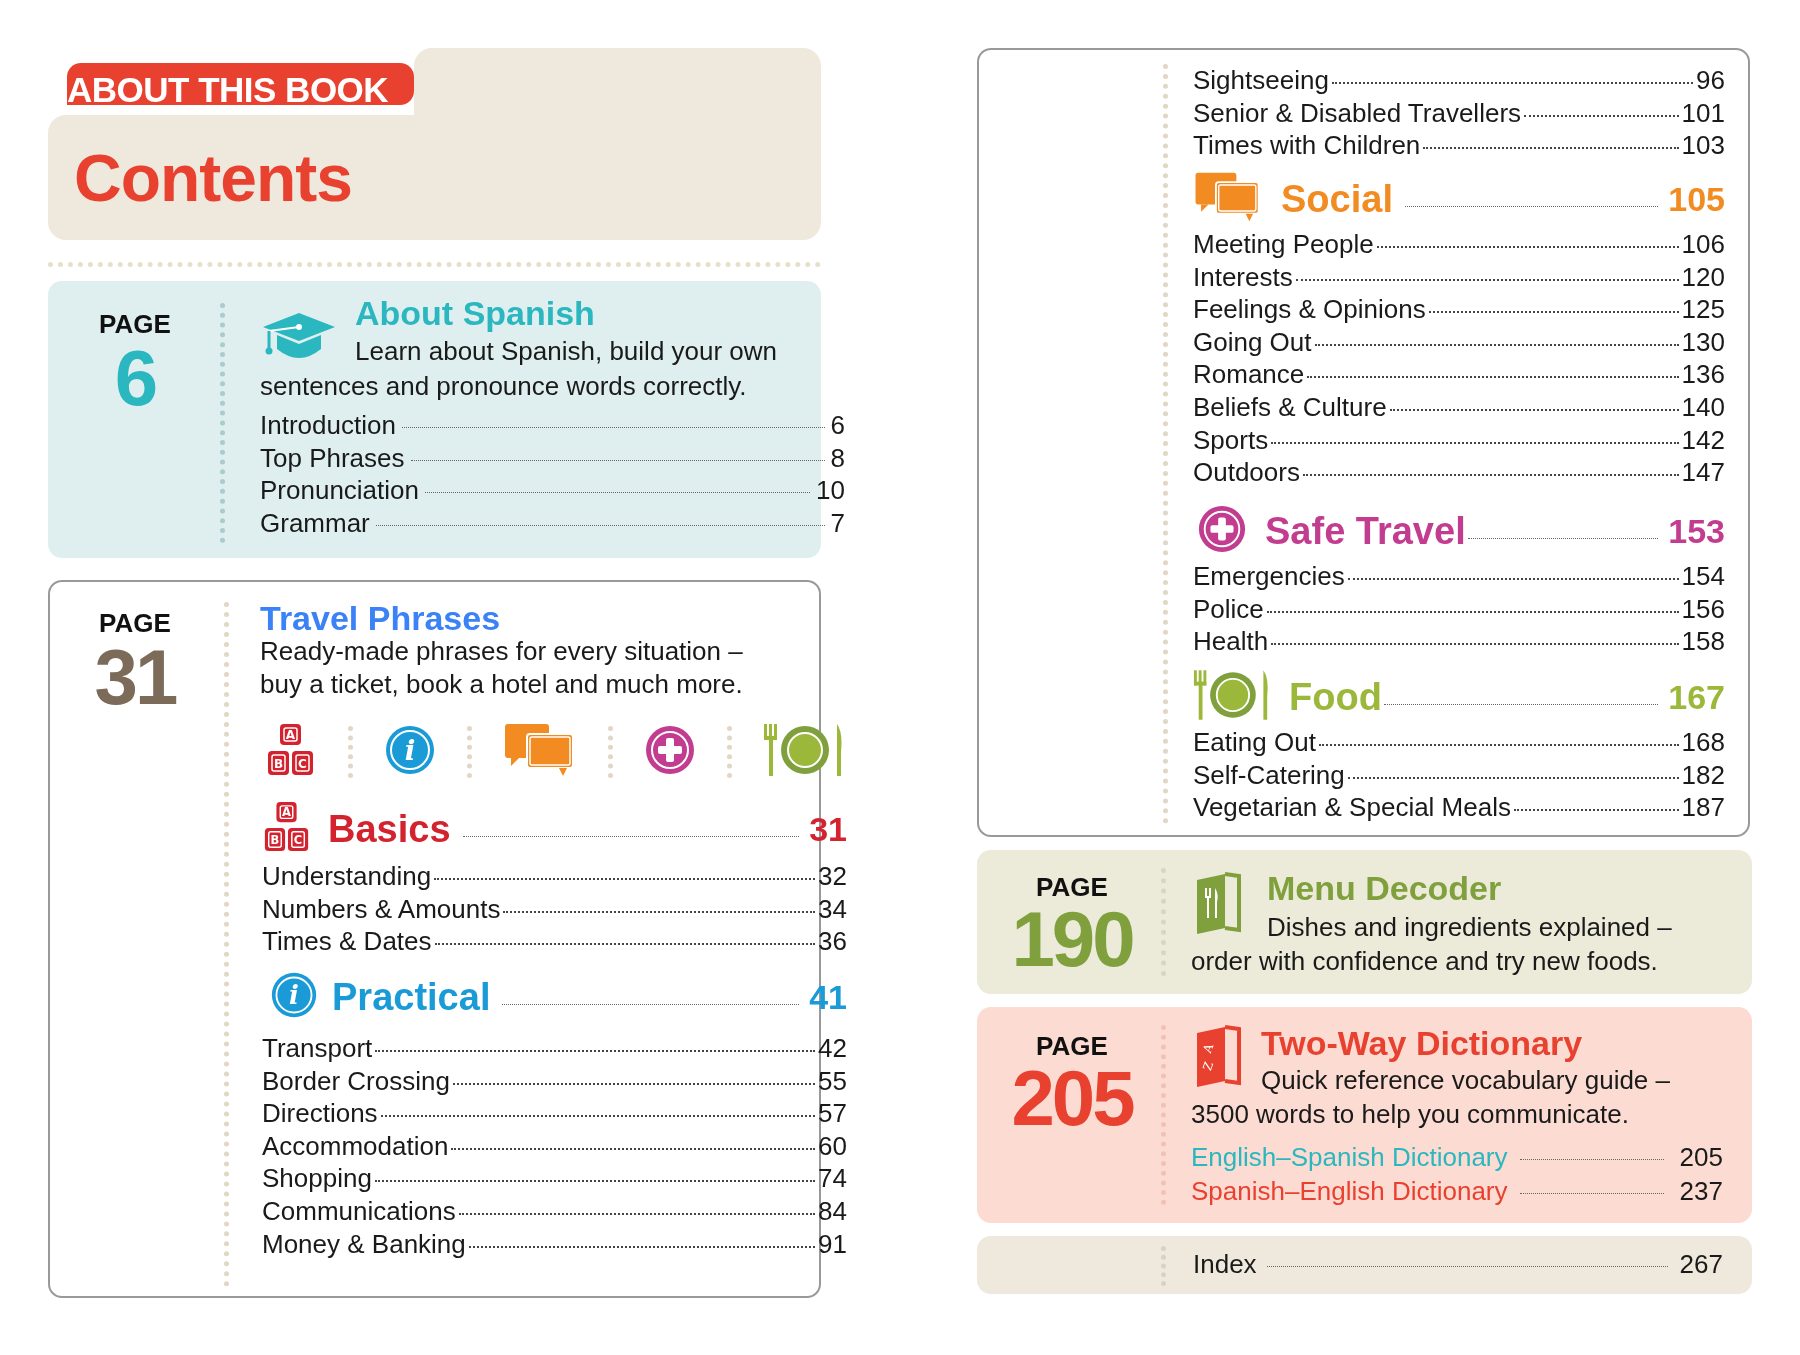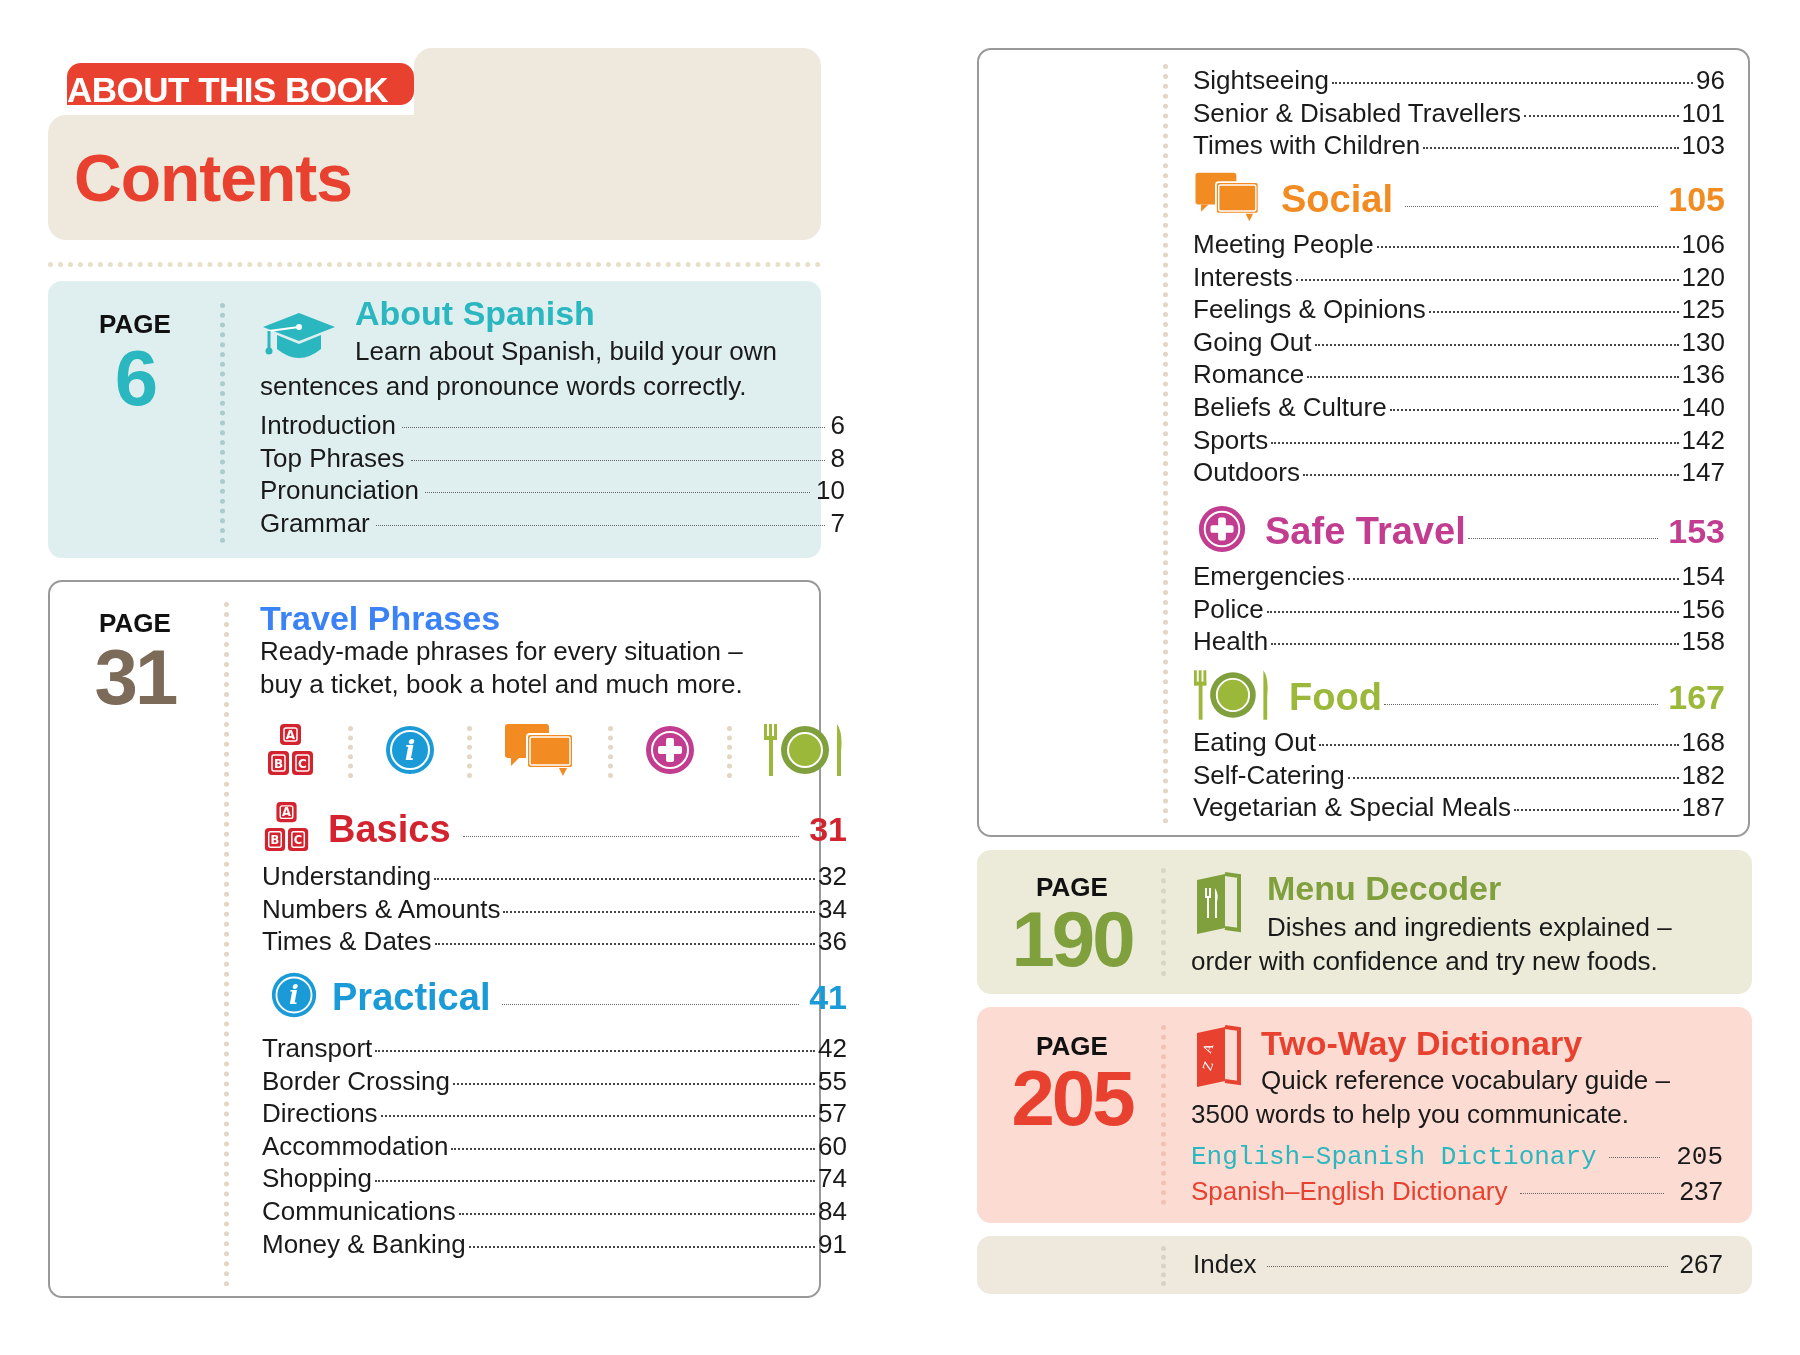--- a/index.html
+++ b/index.html
@@ -419,21 +419,21 @@
         <path d="M2,8 L2,62 L30,56 L30,2 Z" fill="#e8412f"></path>
         <path d="M30,2 L44,4 L44,58 L30,56" fill="none" stroke="#e8412f" stroke-width="4"></path>
         <text x="15" y="26" font-size="12" fill="#fff" text-anchor="middle" font-family="DejaVu Serif" transform="rotate(-70 15 24)">A</text>
         <text x="15" y="44" font-size="12" fill="#fff" text-anchor="middle" font-family="DejaVu Serif" transform="rotate(-70 15 42)">Z</text>
       </svg>
   </span>
   <div class="abs sec-title" style="left:284px;top:14px;color:#e8412f;">Two-Way Dictionary</div>
   <div class="abs desc" style="left:284px;top:56px;">Quick reference vocabulary guide –</div>
   <div class="abs desc" style="left:214px;top:90px;">3500 words to help you communicate.</div>
   <div class="abs" style="left:214px;top:134px;width:532px;">
-    <div class="row" style="height:34px;font-family:Liberation Mono, monospace;">
+    <div class="row" style="height:34px;">
         <span class="lbl" style="color:#2bb7bf;">English–Spanish Dictionary</span>
         <span class="thin-dots" style="margin-left:12px;"></span>
         <span class="pg" style="margin-left:10px;">205</span>
       </div>
     <div class="row" style="height:34px;">
         <span class="lbl" style="color:#e8412f;">Spanish–English Dictionary</span>
         <span class="thin-dots" style="margin-left:12px;"></span>
         <span class="pg" style="margin-left:10px;">237</span>
       </div>
   </div>

